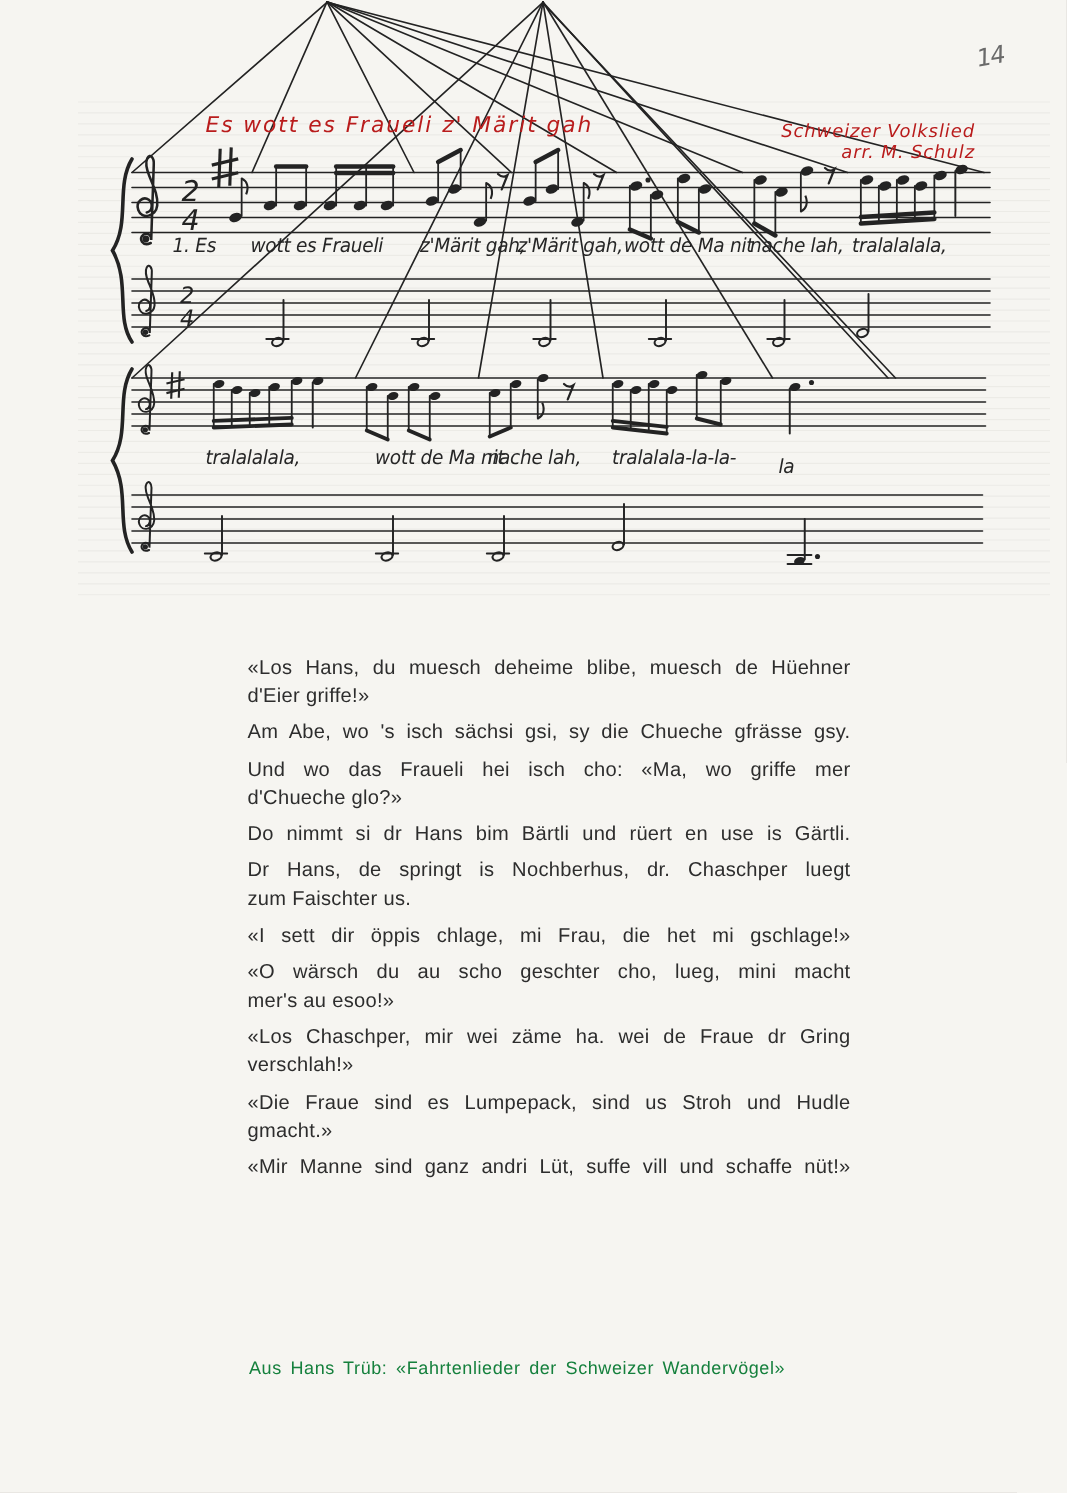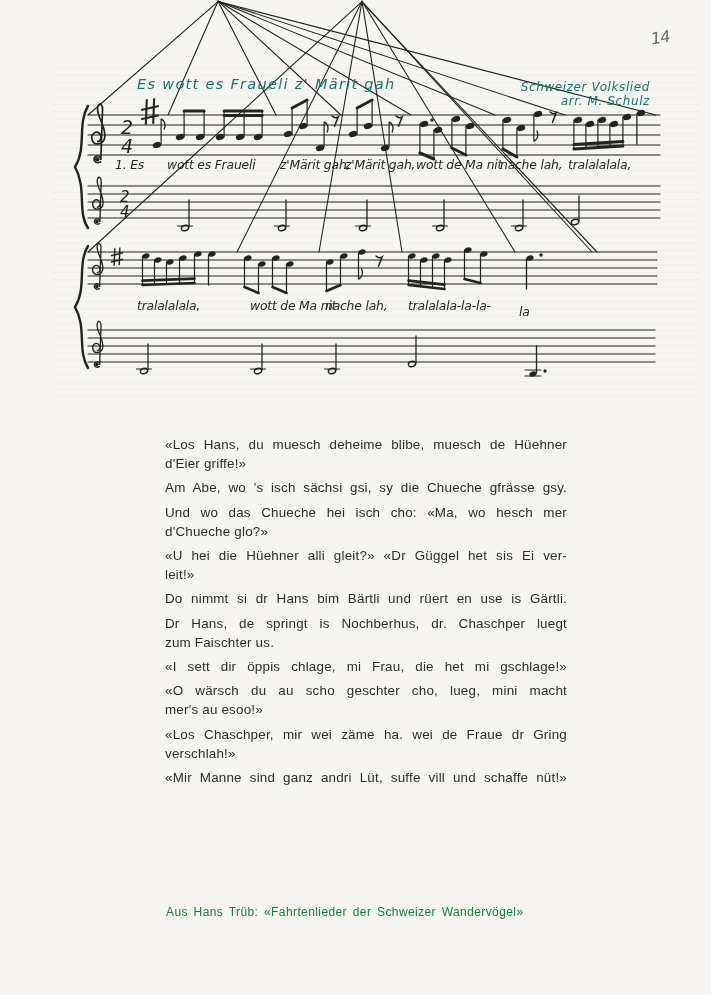--- a/index.html
+++ b/index.html
@@ -1,18 +1,18 @@
 <!DOCTYPE html>
 <html><head>
 <meta charset="utf-8">
 <style>
   html,body{margin:0;padding:0;background:#dddcd8;}
   .page{position:relative;width:711px;height:995px;margin:0 auto;background:#f6f5f1;
         font-family:"Liberation Sans",sans-serif;overflow:hidden;}
-  .hand{font-family:"DejaVu Sans",sans-serif;font-style:italic;color:#0f766e;}
+  .hand{font-family:"DejaVu Sans",sans-serif;font-style:italic;color:#b91c1c;}
   .page-number{position:absolute;left:651px;top:28px;font-size:16px;color:#6a6a6a;
                transform:rotate(-10deg);letter-spacing:-1px;}
   .score{position:absolute;left:0;top:0;width:711px;height:410px;}
   #ms{position:absolute;left:0;top:0;}
   .score-title{position:absolute;left:137px;top:76px;font-size:14.5px;letter-spacing:1.3px;white-space:nowrap;}
   .attribution{position:absolute;left:468px;top:80px;width:182px;text-align:right;
                font-size:12px;line-height:14px;letter-spacing:.6px;font-style:italic;}
   .lyric{position:absolute;white-space:nowrap;font-family:"DejaVu Sans",sans-serif;
          font-style:italic;font-size:13px;color:#262626;transform:scaleX(.95);
          transform-origin:left top;letter-spacing:-.2px;}
@@ -321,44 +321,44 @@
 
   <div class="verses">
     <p class="verse">
       <span class="vl j" style="display:block">«Los Hans, du muesch deheime blibe, muesch de Hüehner</span>
       <span class="vl" style="display:block">d'Eier griffe!»</span>
     </p>
     <p class="verse">
       <span class="vl j" style="display:block">Am Abe, wo 's isch sächsi gsi, sy die Chueche gfrässe gsy.</span>
     </p>
     <p class="verse">
-      <span class="vl j" style="display:block">Und wo das Chueche hei isch cho: «Ma, wo hesch mer</span>
+      <span class="vl j" style="display:block">Und wo das Fraueli hei isch cho: «Ma, wo griffe mer</span>
       <span class="vl" style="display:block">d'Chueche glo?»</span>
-    </p>
-    <p class="verse">
-      <span class="vl j" style="display:block">«U hei die Hüehner alli gleit?» «Dr Güggel het sis Ei ver-</span>
-      <span class="vl" style="display:block">leit!»</span>
     </p>
     <p class="verse">
       <span class="vl j" style="display:block">Do nimmt si dr Hans bim Bärtli und rüert en use is Gärtli.</span>
     </p>
     <p class="verse">
       <span class="vl j" style="display:block">Dr Hans, de springt is Nochberhus, dr. Chaschper luegt</span>
       <span class="vl" style="display:block">zum Faischter us.</span>
     </p>
     <p class="verse">
       <span class="vl j" style="display:block">«I sett dir öppis chlage, mi Frau, die het mi gschlage!»</span>
     </p>
     <p class="verse">
       <span class="vl j" style="display:block">«O wärsch du au scho geschter cho, lueg, mini macht</span>
       <span class="vl" style="display:block">mer's au esoo!»</span>
     </p>
     <p class="verse">
       <span class="vl j" style="display:block">«Los Chaschper, mir wei zäme ha. wei de Fraue dr Gring</span>
       <span class="vl" style="display:block">verschlah!»</span>
     </p>
     <p class="verse">
+      <span class="vl j" style="display:block">«Die Fraue sind es Lumpepack, sind us Stroh und Hudle</span>
+      <span class="vl" style="display:block">gmacht.»</span>
+    </p>
+    <p class="verse">
       <span class="vl j" style="display:block">«Mir Manne sind ganz andri Lüt, suffe vill und schaffe nüt!»</span>
     </p>
   </div>
 
   <p class="footer">Aus Hans Trüb: «Fahrtenlieder der Schweizer Wandervögel»</p>
 </div>
 
 </body></html>

